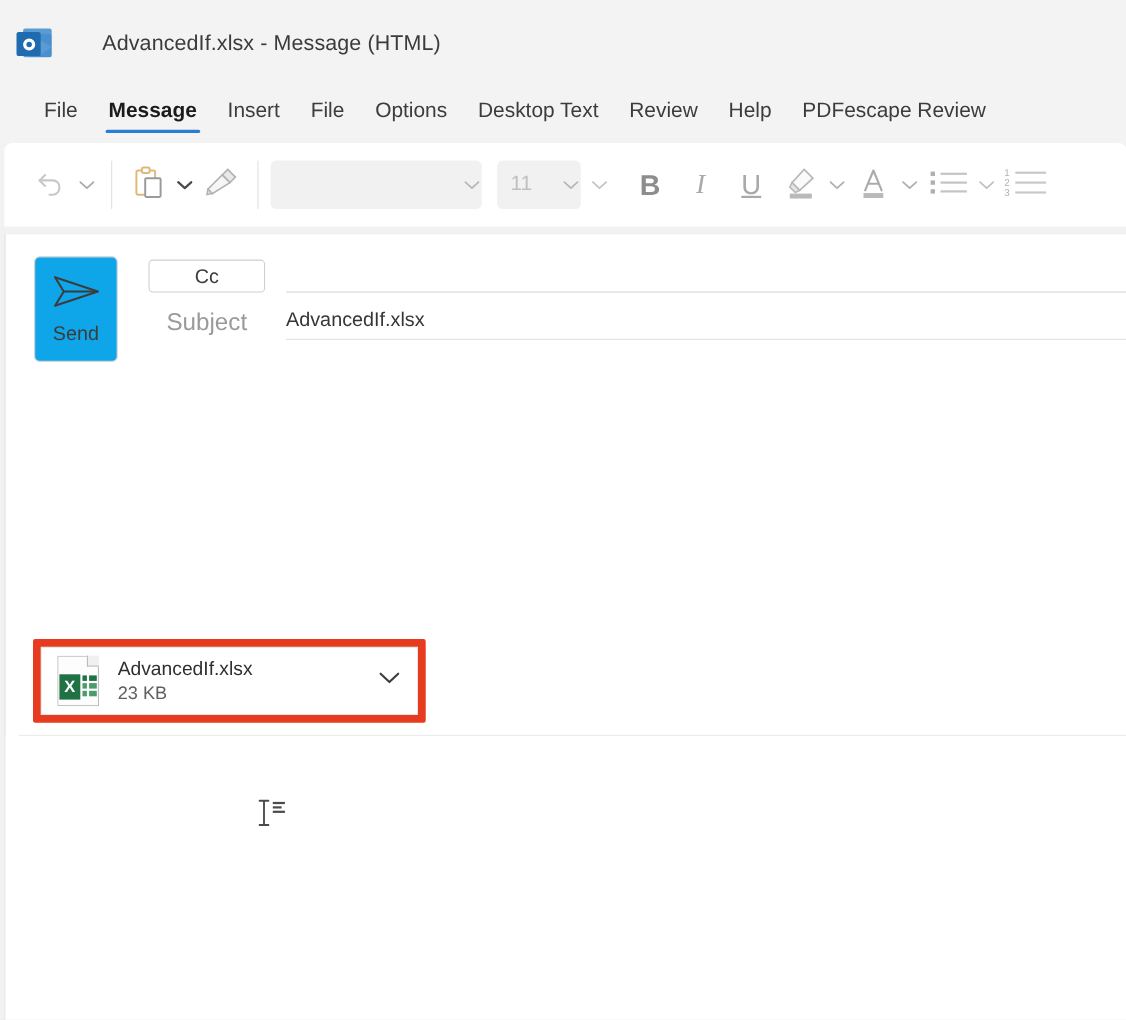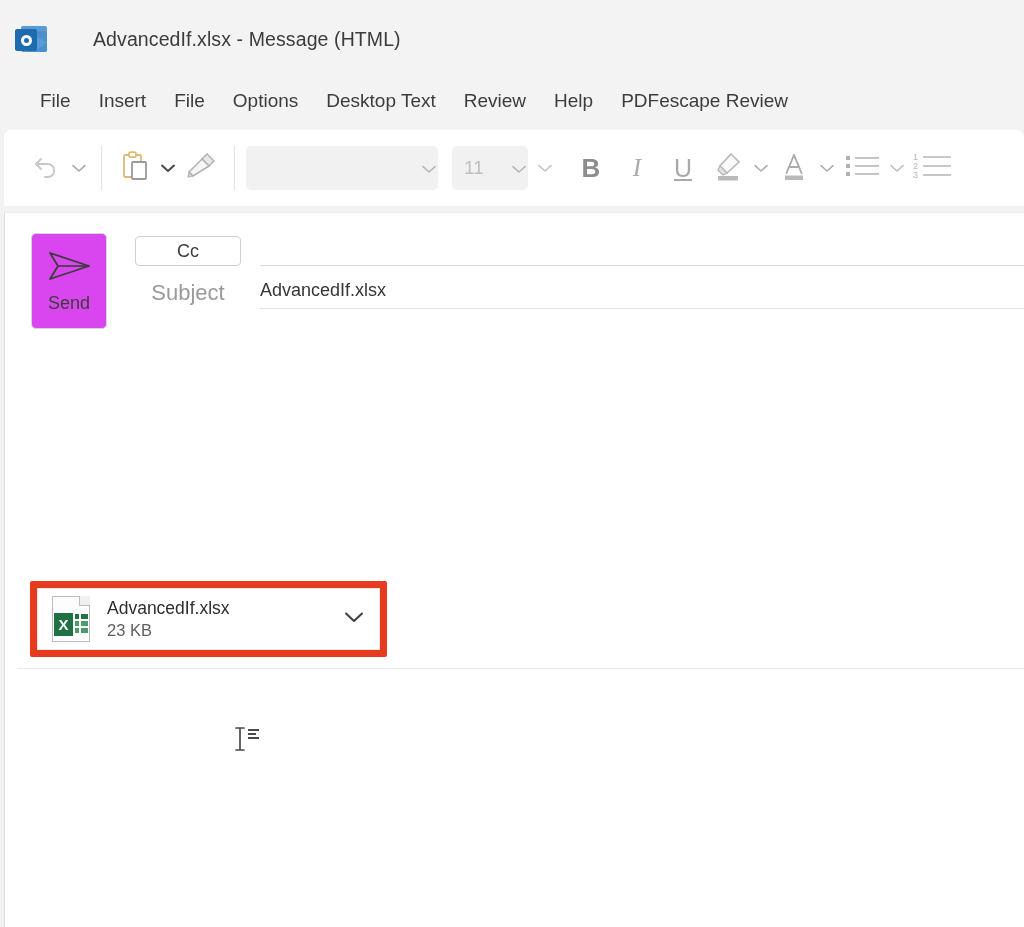--- a/index.html
+++ b/index.html
@@ -177,21 +177,21 @@
     padding: 20px 0 0 0;
     height: 143px;
   }
 
   .send-btn {
     position: absolute;
     left: 26px; top: 20px;
     width: 76px; height: 96px;
     border: 1px solid #d6d6d6;
     border-radius: 5px;
-    background: #d946ef;
+    background: #0ea5e9;
     display: flex;
     flex-direction: column;
     align-items: center;
     justify-content: center;
     gap: 6px;
     cursor: pointer;
   }
   .send-btn .lbl { font-size: 18px; color: #3c3c3c; }
 
   .recip {
@@ -361,20 +361,21 @@
       <div class="env2"></div>
       <div class="sq">
           <i></i>
         </div>
     </div>
     <div class="title-text">AdvancedIf.xlsx  -  Message (HTML)</div>
   </div>
 
   <div class="tabstrip">
     <div class="tab">File</div>
+    <div class="tab active">Message</div>
     <div class="tab">Insert</div>
     <div class="tab">File</div>
     <div class="tab">Options</div>
     <div class="tab">Desktop Text</div>
     <div class="tab">Review</div>
     <div class="tab">Help</div>
     <div class="tab">PDFescape Review</div>
   </div>
 
   <div class="ribbon">

